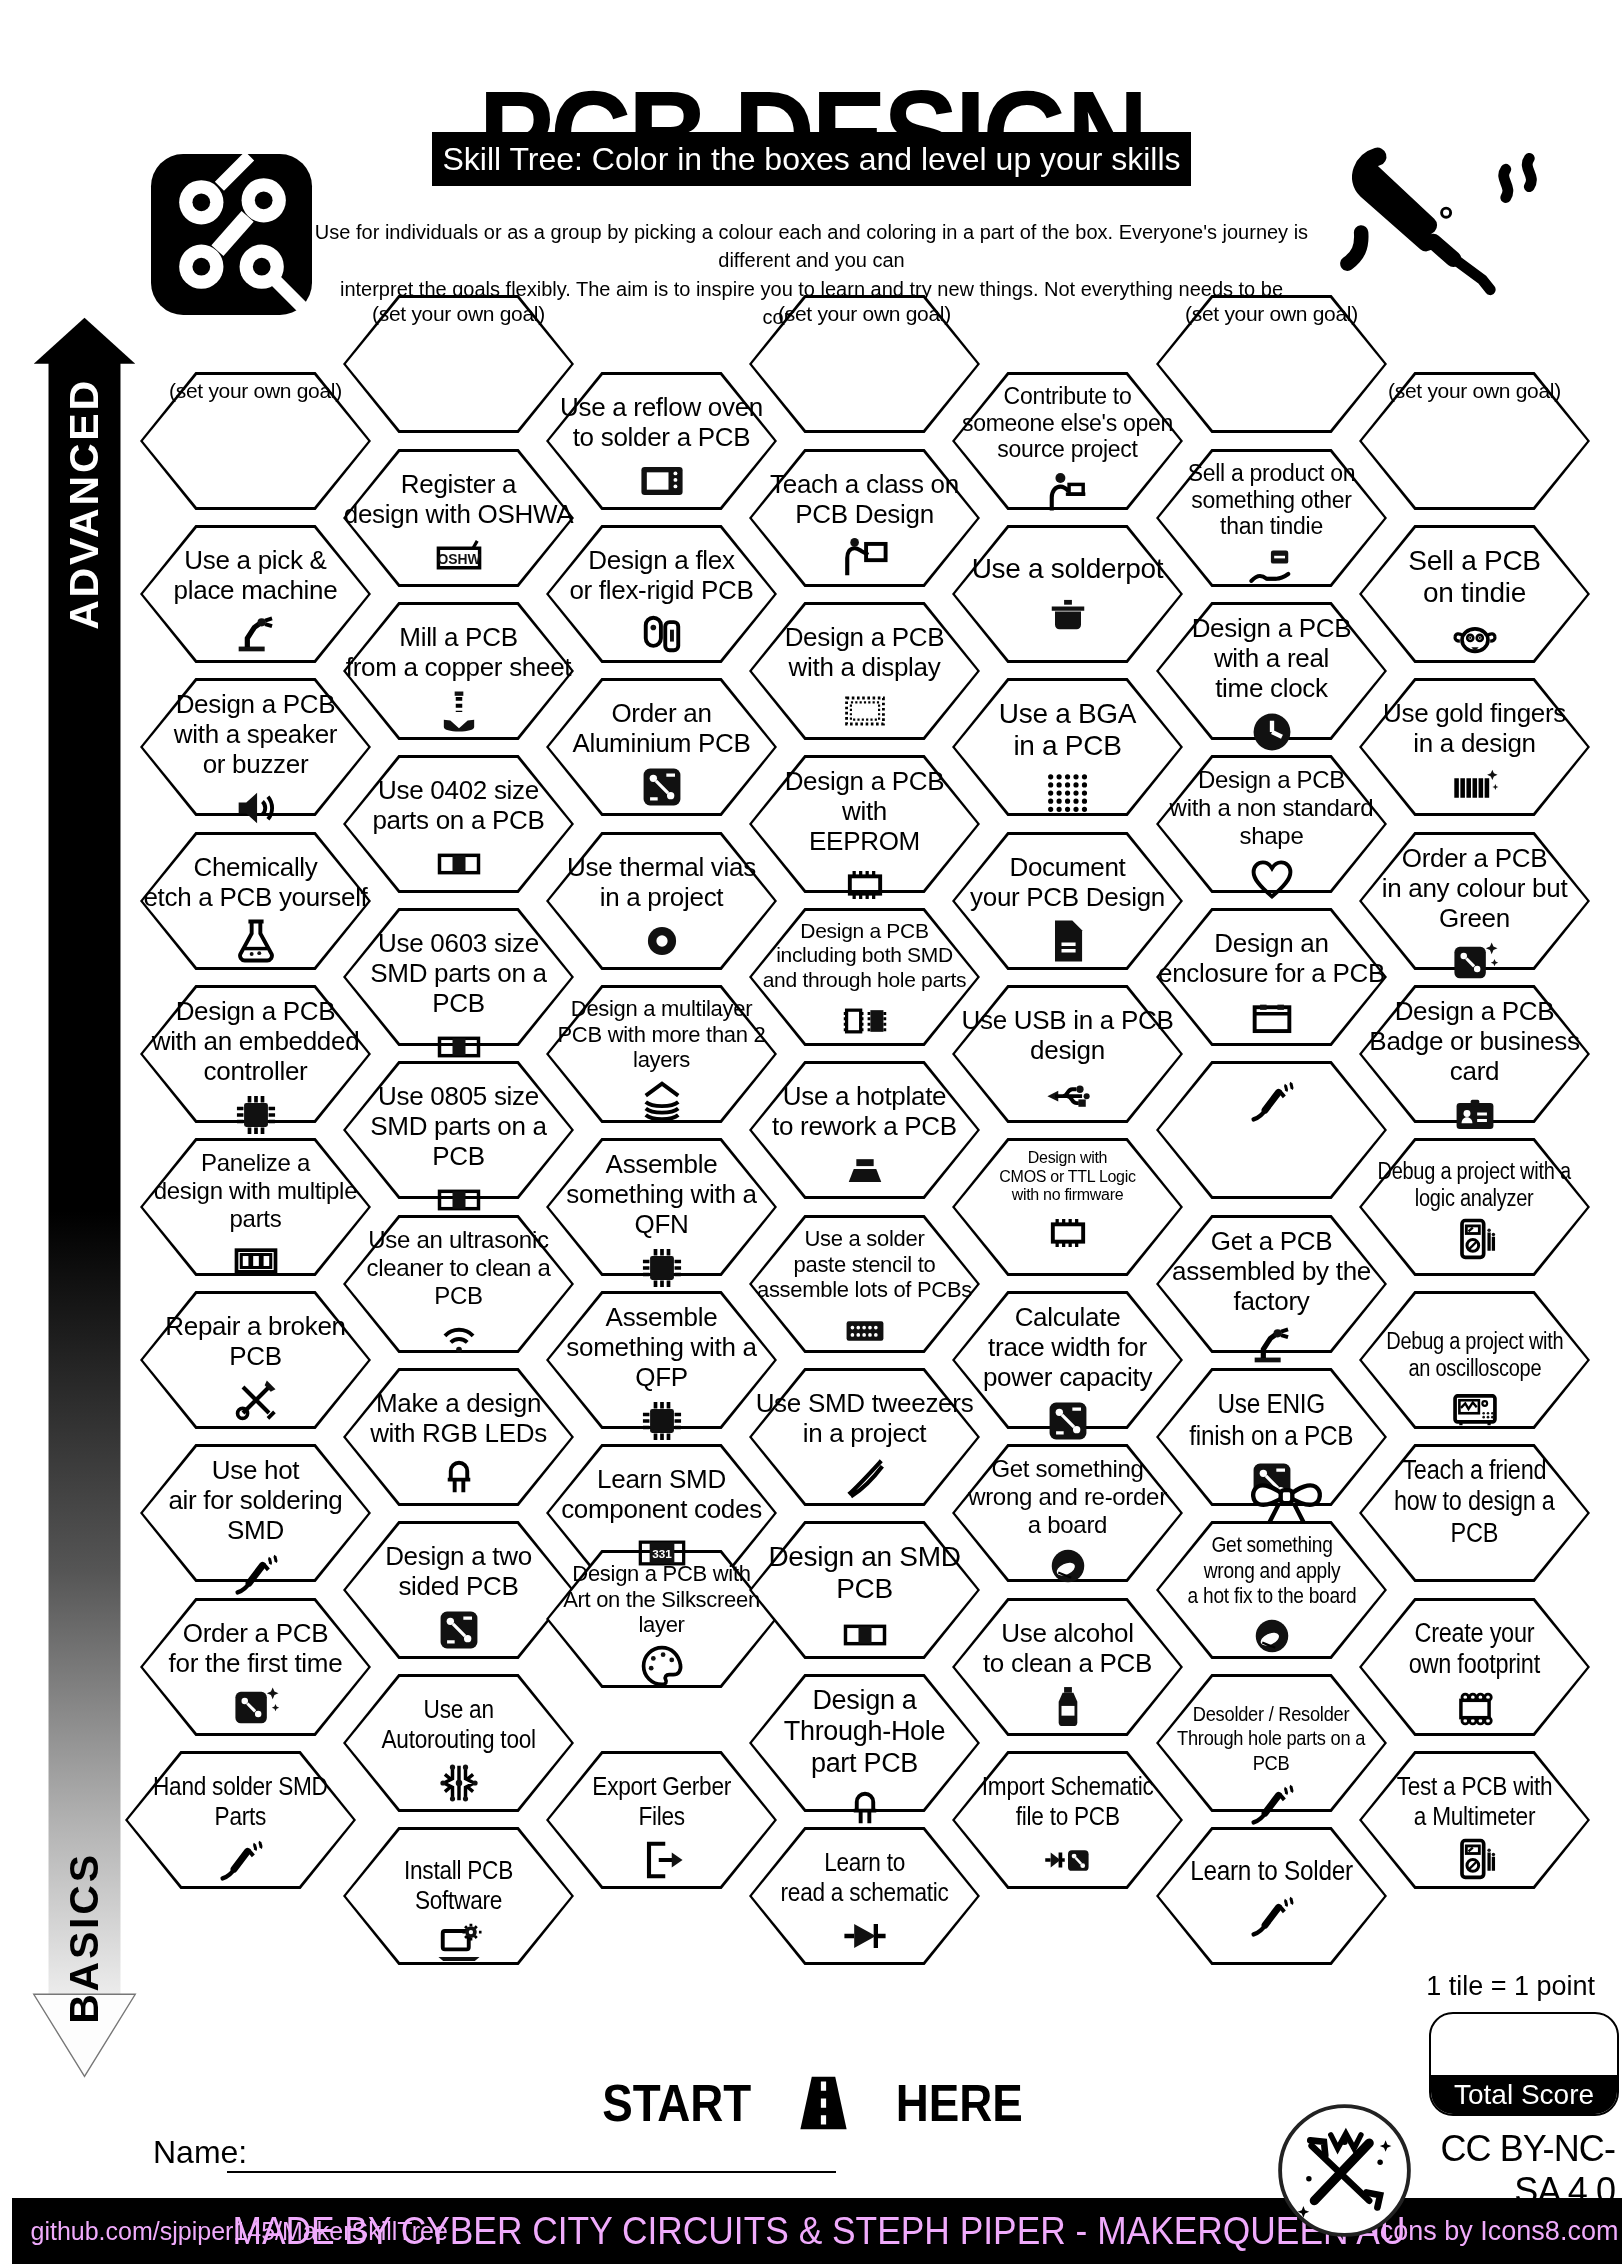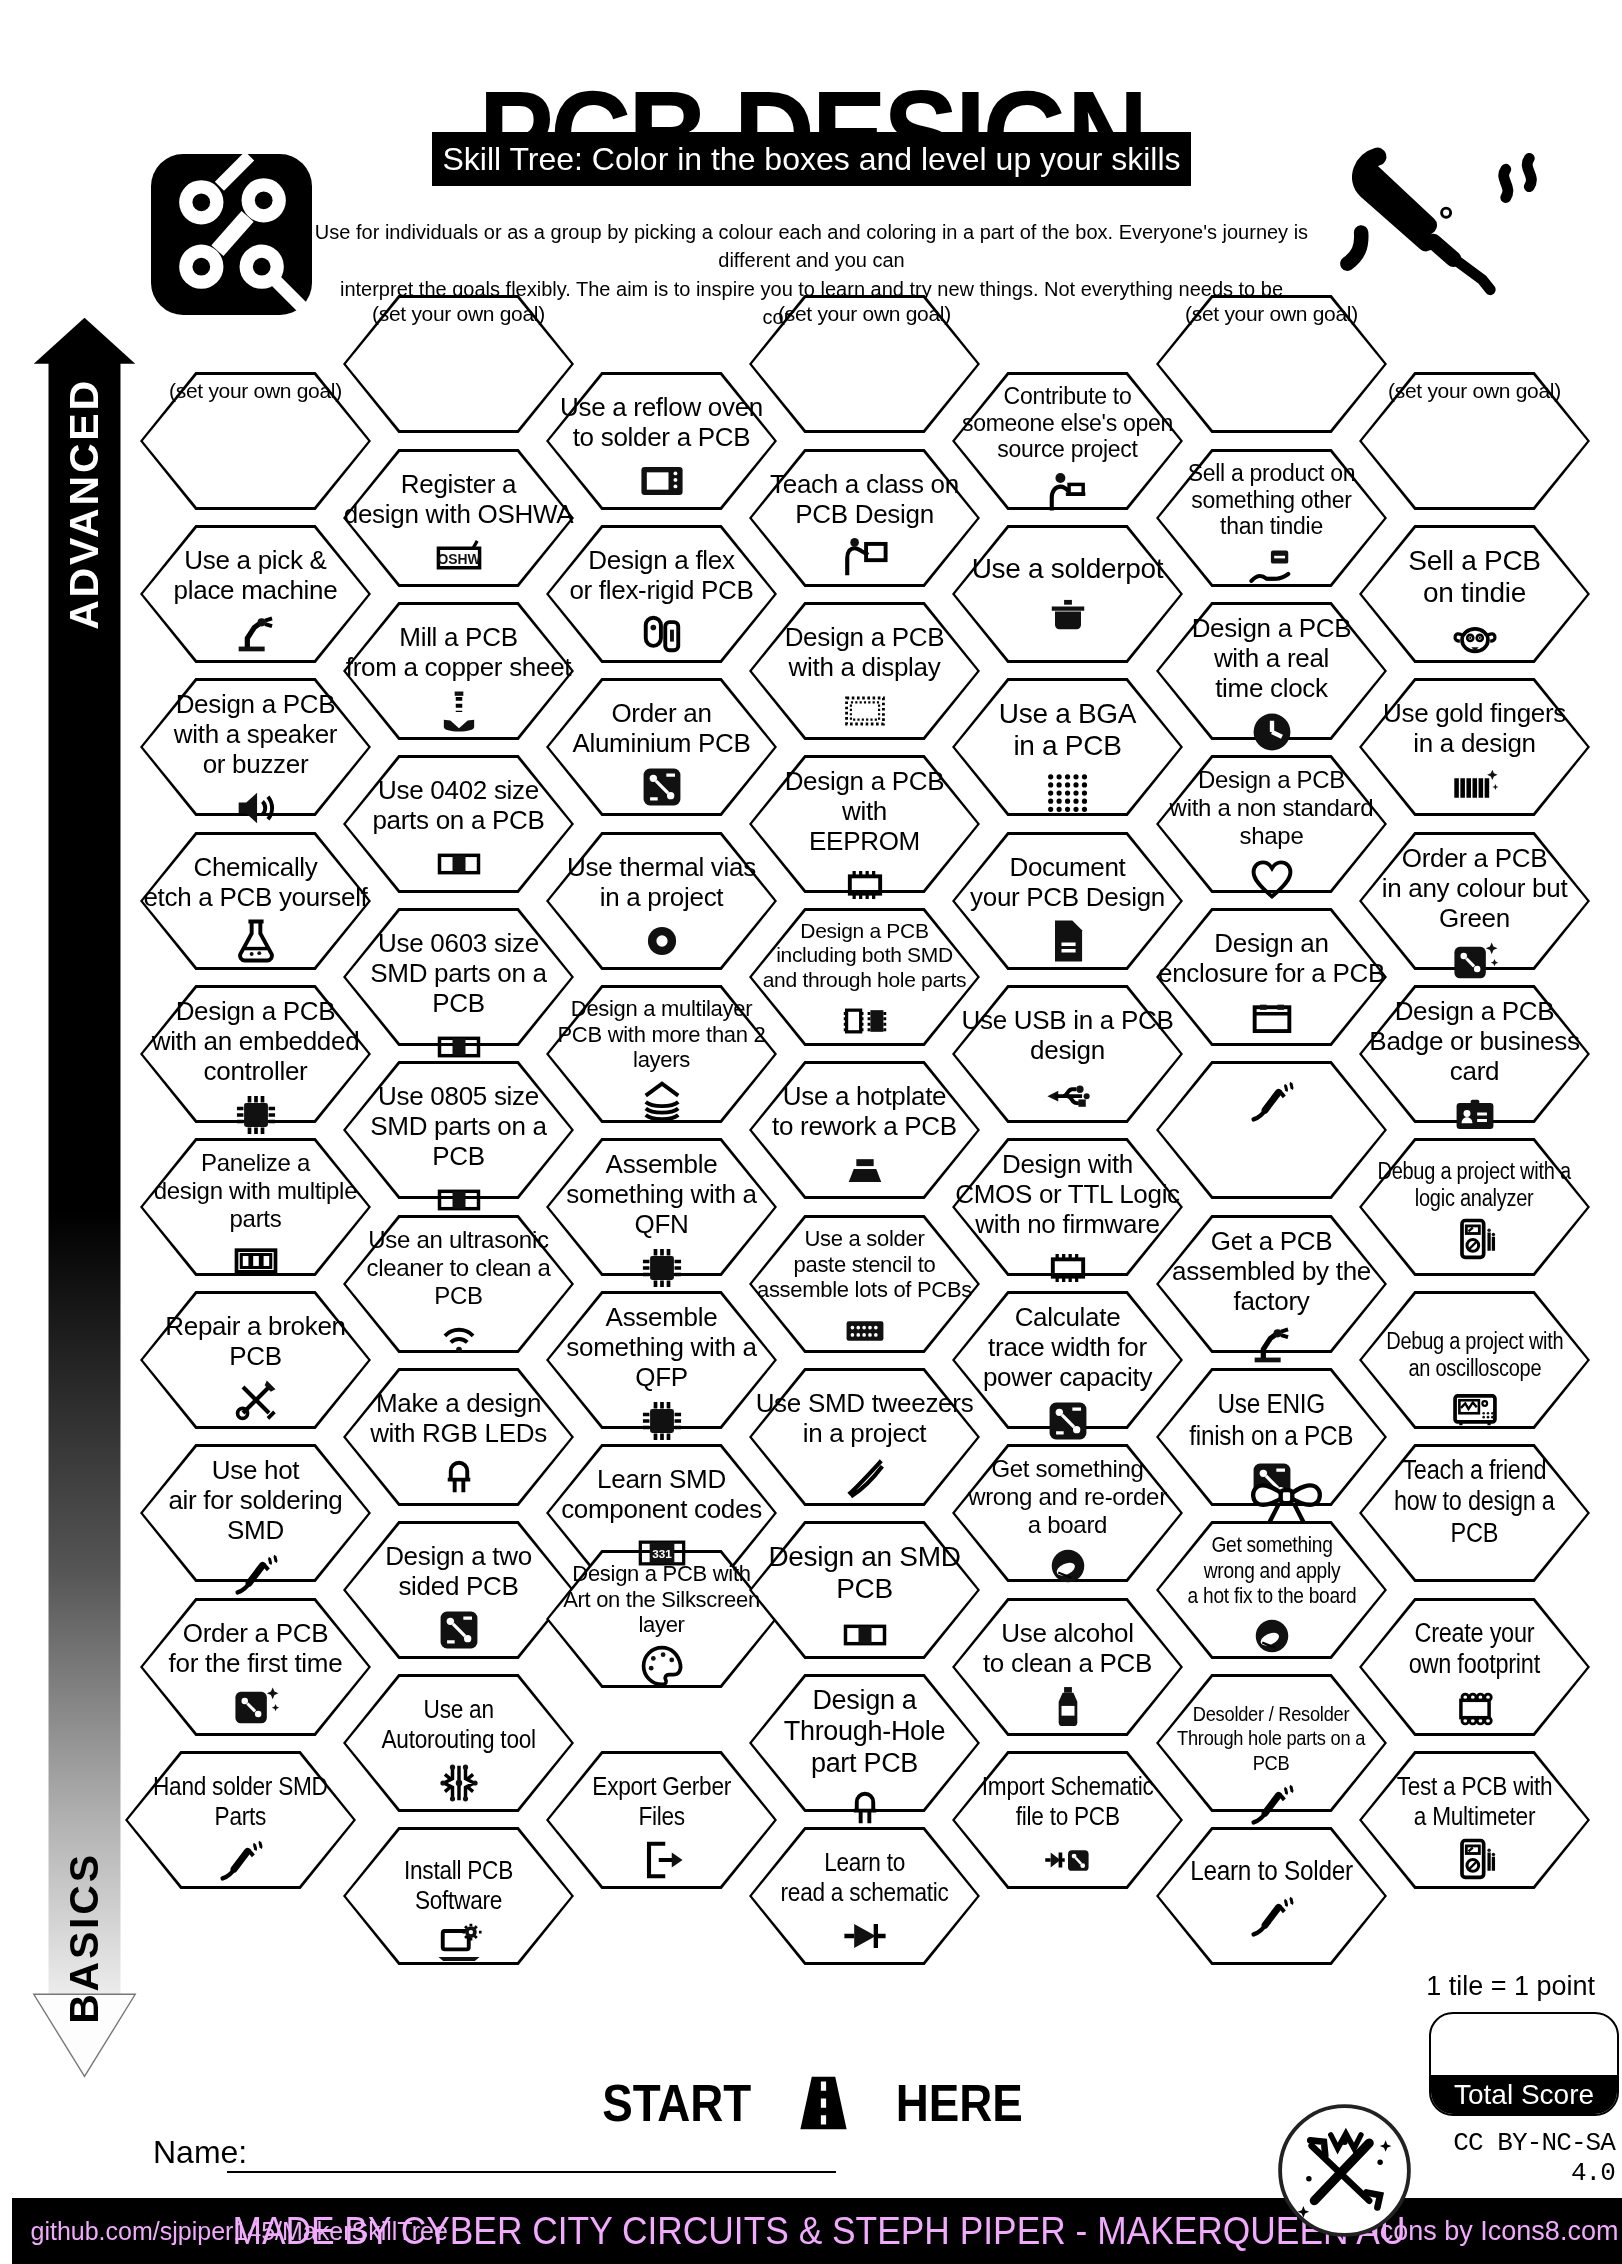--- a/index.html
+++ b/index.html
@@ -36,21 +36,21 @@
   .start-word{font-size:52px;font-weight:bold;letter-spacing:0;transform:scaleX(.88);}
   .name-row{position:absolute;left:153px;top:2134px;font-size:32px;}
   .name-line{position:absolute;left:227px;top:2171px;width:609px;border-bottom:2.3px solid #000;}
   .tile-note{position:absolute;left:1421px;top:1971px;width:174px;text-align:right;font-size:27px;}
   .score-box{position:absolute;left:1429px;top:2012px;width:186px;height:100px;border:2.8px solid #000;
              border-radius:24px;overflow:hidden;background:#fff;display:flex;flex-direction:column;}
   .score-space{flex:1;}
   .score-band{height:39px;background:#000;color:#fff;font-size:28px;display:flex;
               align-items:center;justify-content:center;}
   .cc-logo{position:absolute;left:1276px;top:2102px;width:137px;height:137px;z-index:5;}
-  .cc-text{position:absolute;left:1410px;top:2128px;width:205px;text-align:right;font-size:26px;letter-spacing:-0.9px;font-family:Liberation Mono, monospace;}
+  .cc-text{position:absolute;left:1410px;top:2128px;width:205px;text-align:right;font-size:36px;letter-spacing:-0.9px;}
   .footer{position:absolute;left:12px;top:2198px;width:1623px;height:66px;background:#000;color:#f0abfc;
           display:flex;align-items:center;}
   .f-left{position:absolute;left:18.5px;font-size:25px;}
   .f-center{position:absolute;left:0;width:1623px;text-align:center;font-size:38px;letter-spacing:0;
             transform:scaleX(.93);transform-origin:46% center;}
   .f-right{position:absolute;right:16.6px;font-size:27px;}
   .bow{position:absolute;left:1233px;top:1456px;width:107px;height:87px;z-index:4;}
   svg .st{fill:none;stroke:#000;}
 </style>
 </head>
@@ -908,21 +908,21 @@
 design</div>
           <svg viewBox="0 0 24 24" class="hi" width="52" height="52" style="color: rgb(17, 17, 17); fill: currentcolor;">
             <use href="#s-usb"></use>
           </svg>
         </div>
       </div>
       <div class="hex" style="left: 952px; top: 1138px;">
         <div class="hx hx-b"></div>
         <div class="hx hx-w"></div>
         <div class="hc" style="padding-top: 11px;">
-          <div class="hl" style="font-size: 26px; white-space: pre-line;">Design with
+          <div class="hl" style="font-size: 16px; white-space: pre-line;">Design with
 CMOS or TTL Logic
 with no firmware</div>
           <svg viewBox="0 0 24 24" class="hi" width="52" height="52" style="color: rgb(17, 17, 17); fill: currentcolor;">
             <use href="#s-soic"></use>
           </svg>
         </div>
       </div>
       <div class="hex" style="left: 952px; top: 1291px;">
         <div class="hx hx-b"></div>
         <div class="hx hx-w"></div>

